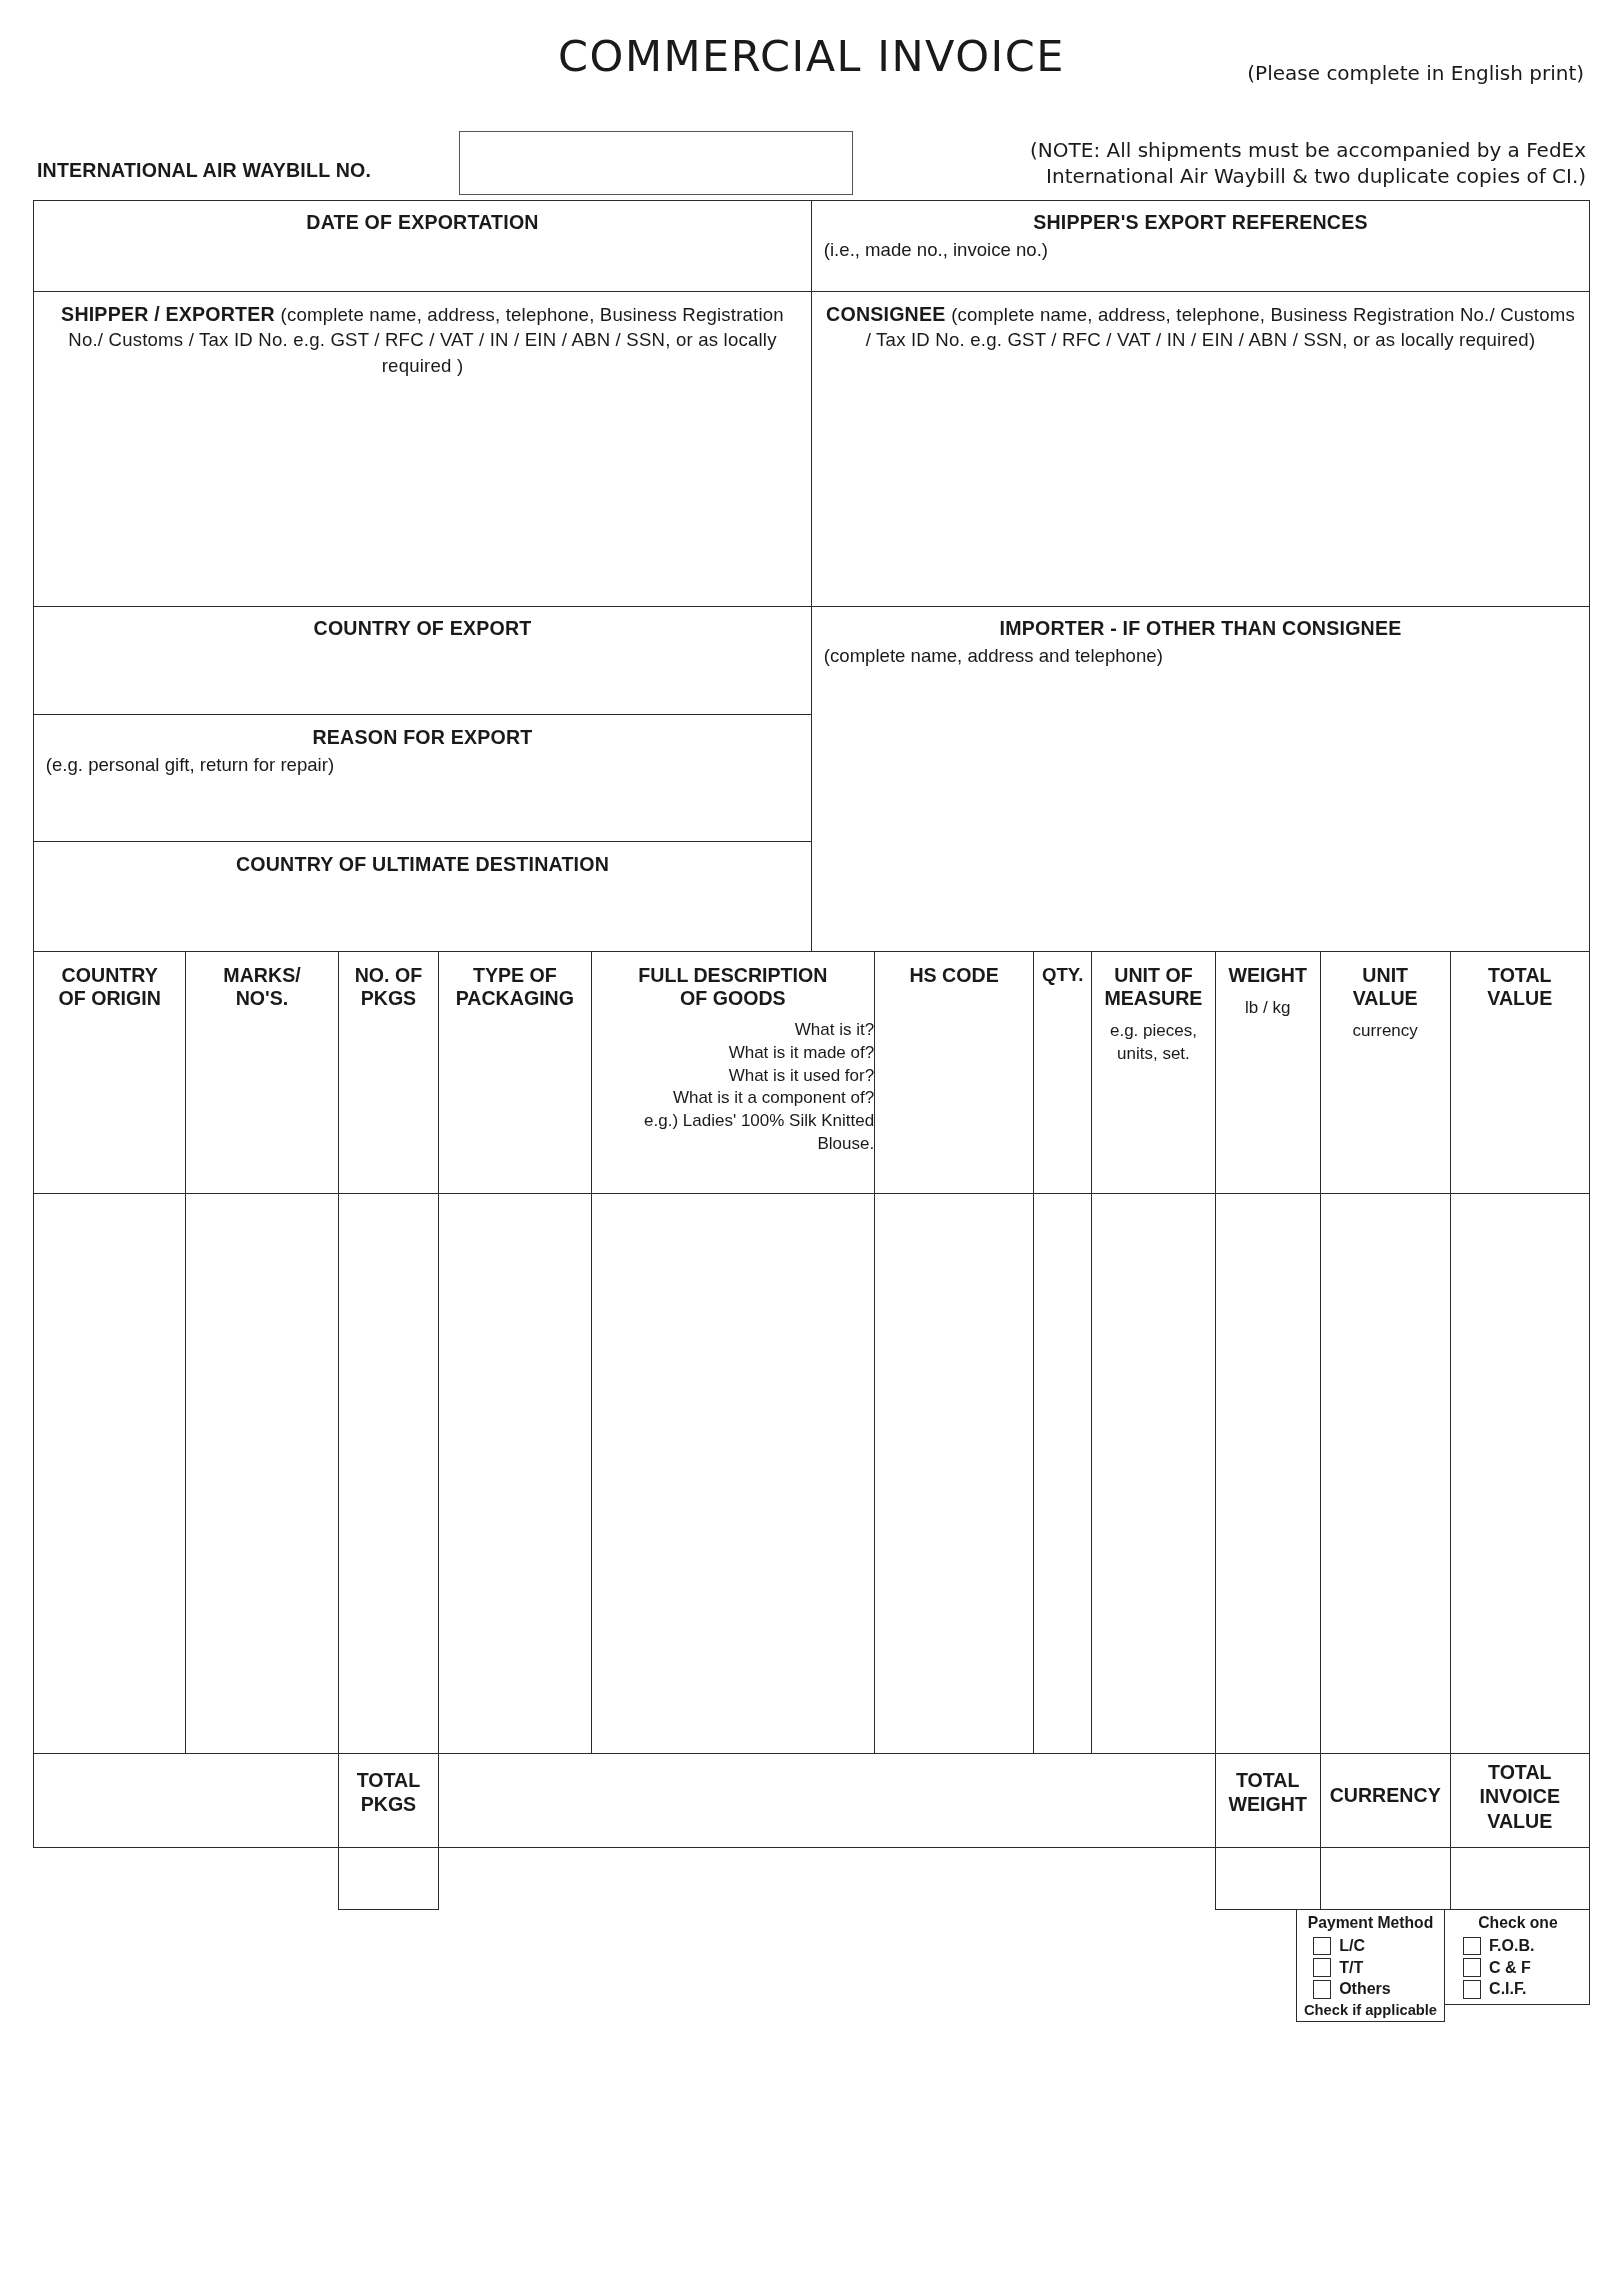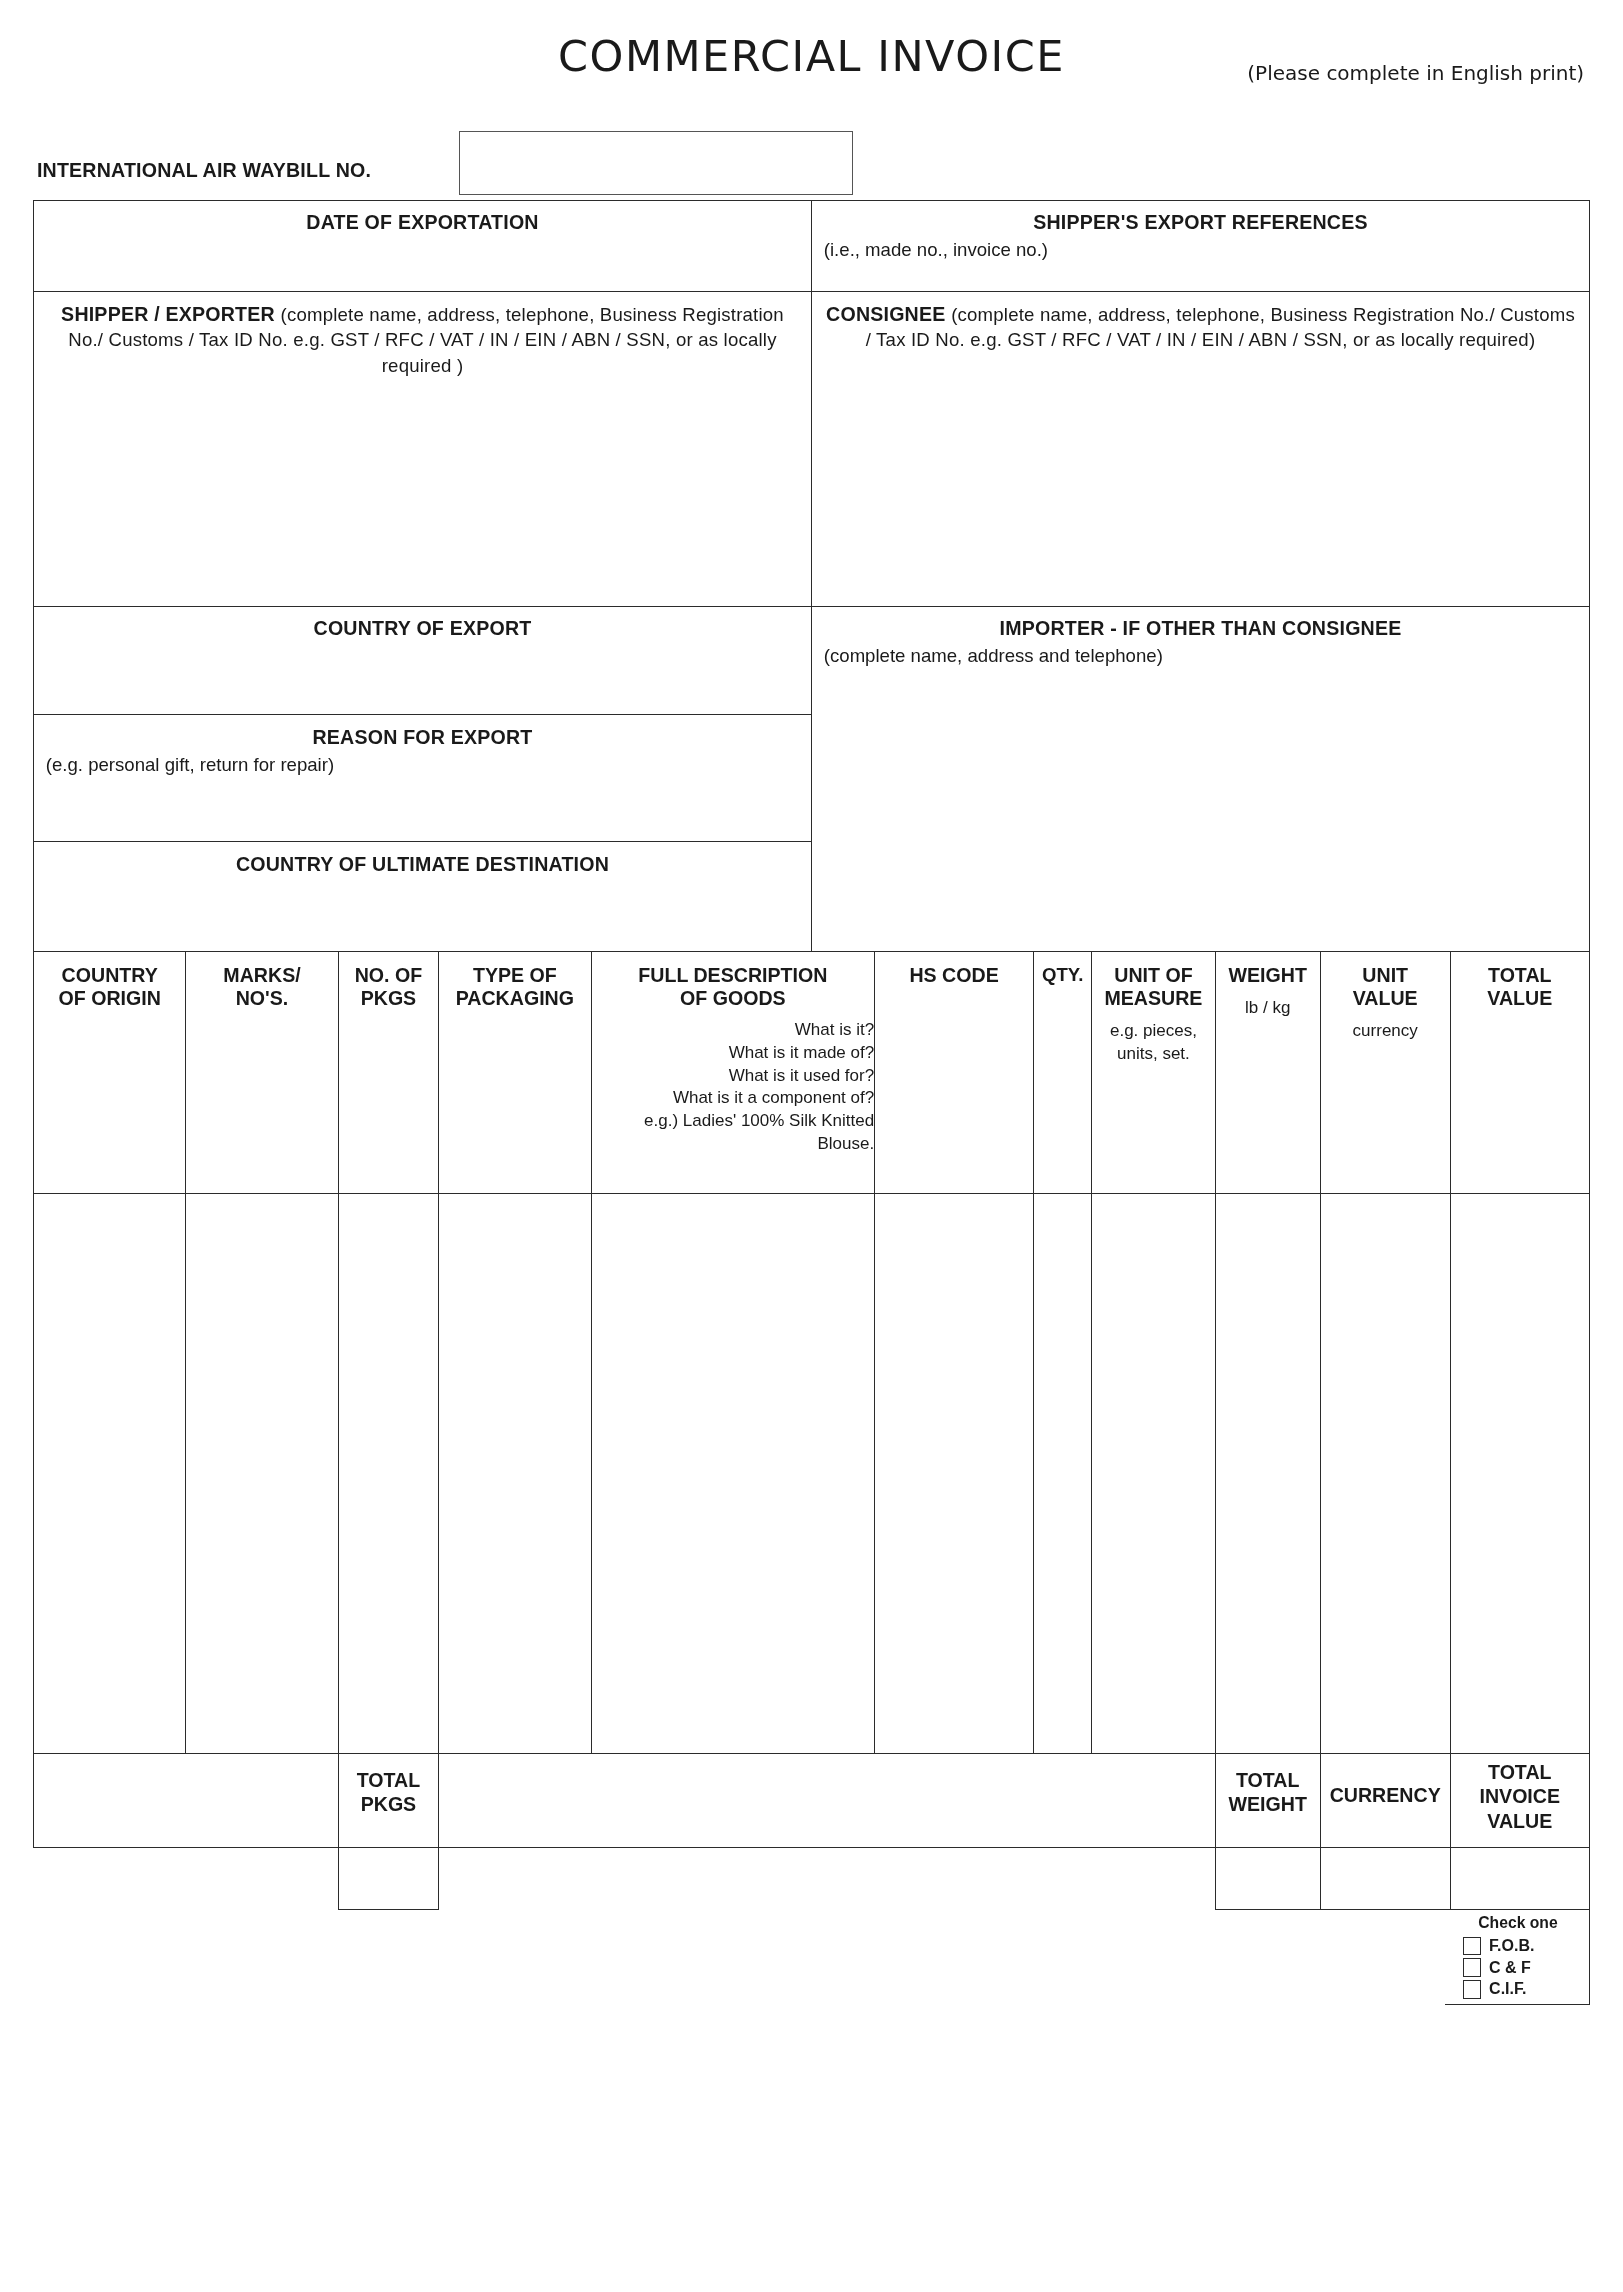--- a/index.html
+++ b/index.html
@@ -236,20 +236,21 @@
 <div id="page">
 
   <div class="header-row">
     <div class="doc-title">COMMERCIAL INVOICE</div>
     <div class="english-note">(Please complete in English print)</div>
   </div>
 
   <div class="awb-row">
     <div class="awb-label">INTERNATIONAL AIR WAYBILL NO.</div>
     <div class="awb-box"></div>
+    <div class="awb-note">(NOTE: All shipments must be accompanied by a FedEx International Air Waybill &amp; two duplicate copies of CI.)</div>
   </div>
 
   <table class="grid">
     <colgroup>
       <col style="width:50%">
         <col style="width:50%">
     </colgroup>
     <tbody>
       <tr>
         <td style="height:71px">
@@ -427,20 +428,36 @@
         <td class="tot-blank" colspan="5" style="border:none"></td>
         <td class="tot-blank"></td>
         <td class="tot-blank"></td>
         <td class="tot-blank"></td>
       </tr>
     </tbody>
   </table>
 
   <div class="decl-wrap">
 
+    <div class="pay-box">
+      <div class="pay-title">Payment Method</div>
+      <div class="pay-opt">
+        <div class="chk"></div>
+        <span>L/C</span>
+      </div>
+      <div class="pay-opt">
+        <div class="chk"></div>
+        <span>T/T</span>
+      </div>
+      <div class="pay-opt">
+        <div class="chk"></div>
+        <span>Others</span>
+      </div>
+      <div class="pay-foot">Check if applicable</div>
+    </div>
 
     <div class="check-box">
       <div class="pay-title">Check one</div>
       <div class="pay-opt">
         <div class="chk"></div>
         <span>F.O.B.</span>
       </div>
       <div class="pay-opt">
         <div class="chk"></div>
         <span>C &amp; F</span>

